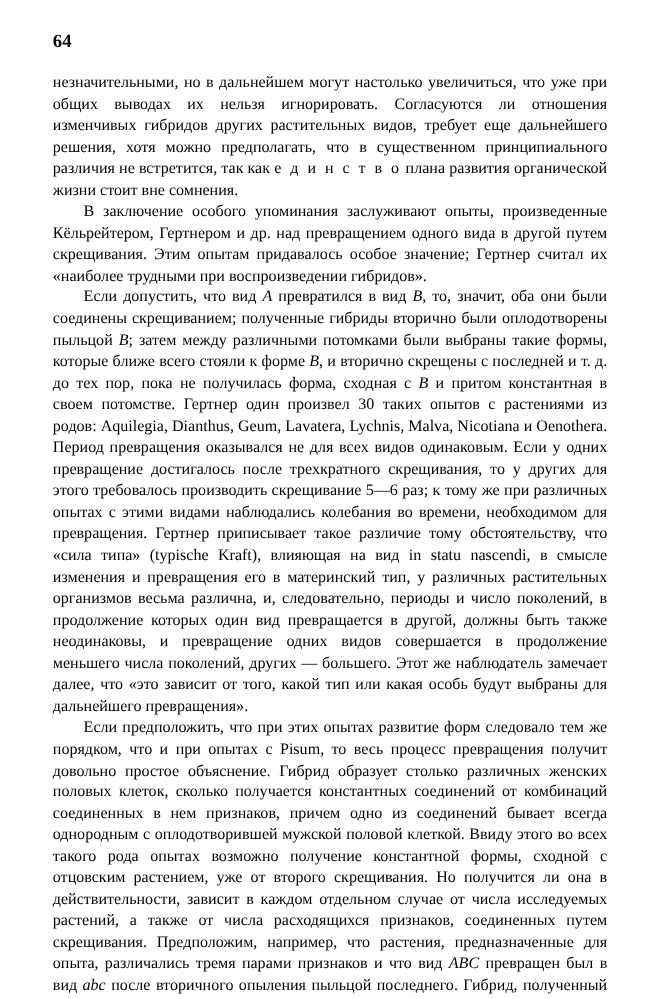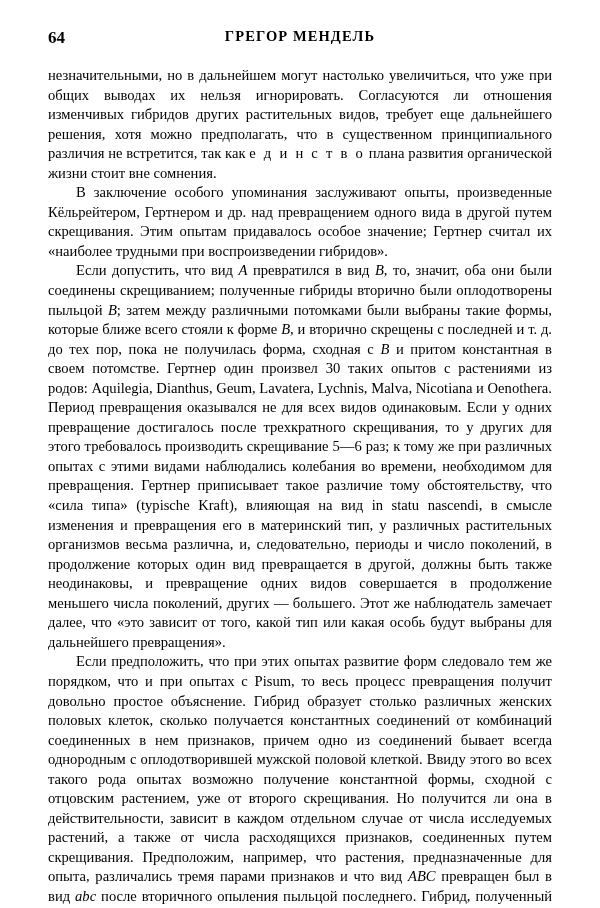--- a/index.html
+++ b/index.html
@@ -72,21 +72,20 @@
     font-style: italic;
   }
 </style>
 </head>
 <body>
 
 <div class="page">
 
   <div class="header">
     <div class="folio">64</div>
-    <div class="running-title">ГРЕГОР МЕНДЕЛЬ</div>
   </div>
 
   <div class="body-text" id="body-text">
       <p class="noindent">незначительными, но в дальнейшем могут настолько увеличиться, что уже при общих выводах их нельзя игнорировать. Согласуются ли отношения изменчивых гибридов других растительных видов, требует еще дальнейшего решения, хотя можно предполагать, что в существенном принципиального различия не встретится, так как <span class="sp">е д и н с т в о</span> плана развития органической жизни стоит вне сомнения.</p>
       <p class="">В заключение особого упоминания заслуживают опыты, произведенные Кёльрейтером, Гертнером и др. над превращением одного вида в другой путем скрещивания. Этим опытам придавалось особое значение; Гертнер считал их «наиболее трудными при воспроизведении гибридов».</p>
       <p class="">Если допустить, что вид <i>A</i> превратился в вид <i>B</i>, то, значит, оба они были соединены скрещиванием; полученные гибриды вторично были оплодотворены пыльцой <i>B</i>; затем между различными потомками были выбраны такие формы, которые ближе всего стояли к форме <i>B</i>, и вторично скрещены с последней и т. д. до тех пор, пока не получилась форма, сходная с <i>B</i> и притом константная в своем потомстве. Гертнер один произвел 30 таких опытов с растениями из родов: Aquilegia, Dianthus, Geum, Lavatera, Lychnis, Malva, Nicotiana и Oenothera. Период превращения оказывался не для всех видов одинаковым. Если у одних превращение достигалось после трехкратного скрещивания, то у других для этого требовалось производить скрещивание 5—6 раз; к тому же при различных опытах с этими видами наблюдались колебания во времени, необходимом для превращения. Гертнер приписывает такое различие тому обстоятельству, что «сила типа» (typische Kraft), влияющая на вид in statu nascendi, в смысле изменения и превращения его в материнский тип, у различных растительных организмов весьма различна, и, следовательно, периоды и число поколений, в продолжение которых один вид превращается в другой, должны быть также неодинаковы, и превращение одних видов совершается в продолжение меньшего числа поколений, других — большего. Этот же наблюдатель замечает далее, что «это зависит от того, какой тип или какая особь будут выбраны для дальнейшего превращения».</p>
       <p class="">Если предположить, что при этих опытах развитие форм следовало тем же порядком, что и при опытах с Pisum, то весь процесс превращения получит довольно простое объяснение. Гибрид образует столько различных женских половых клеток, сколько получается константных соединений от комбинаций соединенных в нем признаков, причем одно из соединений бывает всегда однородным с оплодотворившей мужской половой клеткой. Ввиду этого во всех такого рода опытах возможно получение константной формы, сходной с отцовским растением, уже от второго скрещивания. Но получится ли она в действительности, зависит в каждом отдельном случае от числа исследуемых растений, а также от числа расходящихся признаков, соединенных путем скрещивания. Предположим, например, что растения, предназначенные для опыта, различались тремя парами признаков и что вид <i>ABC</i> превращен был в вид <i>abc</i> после вторичного опыления пыльцой последнего. Гибрид, полученный от</p>
     </div>
 
 </div>

